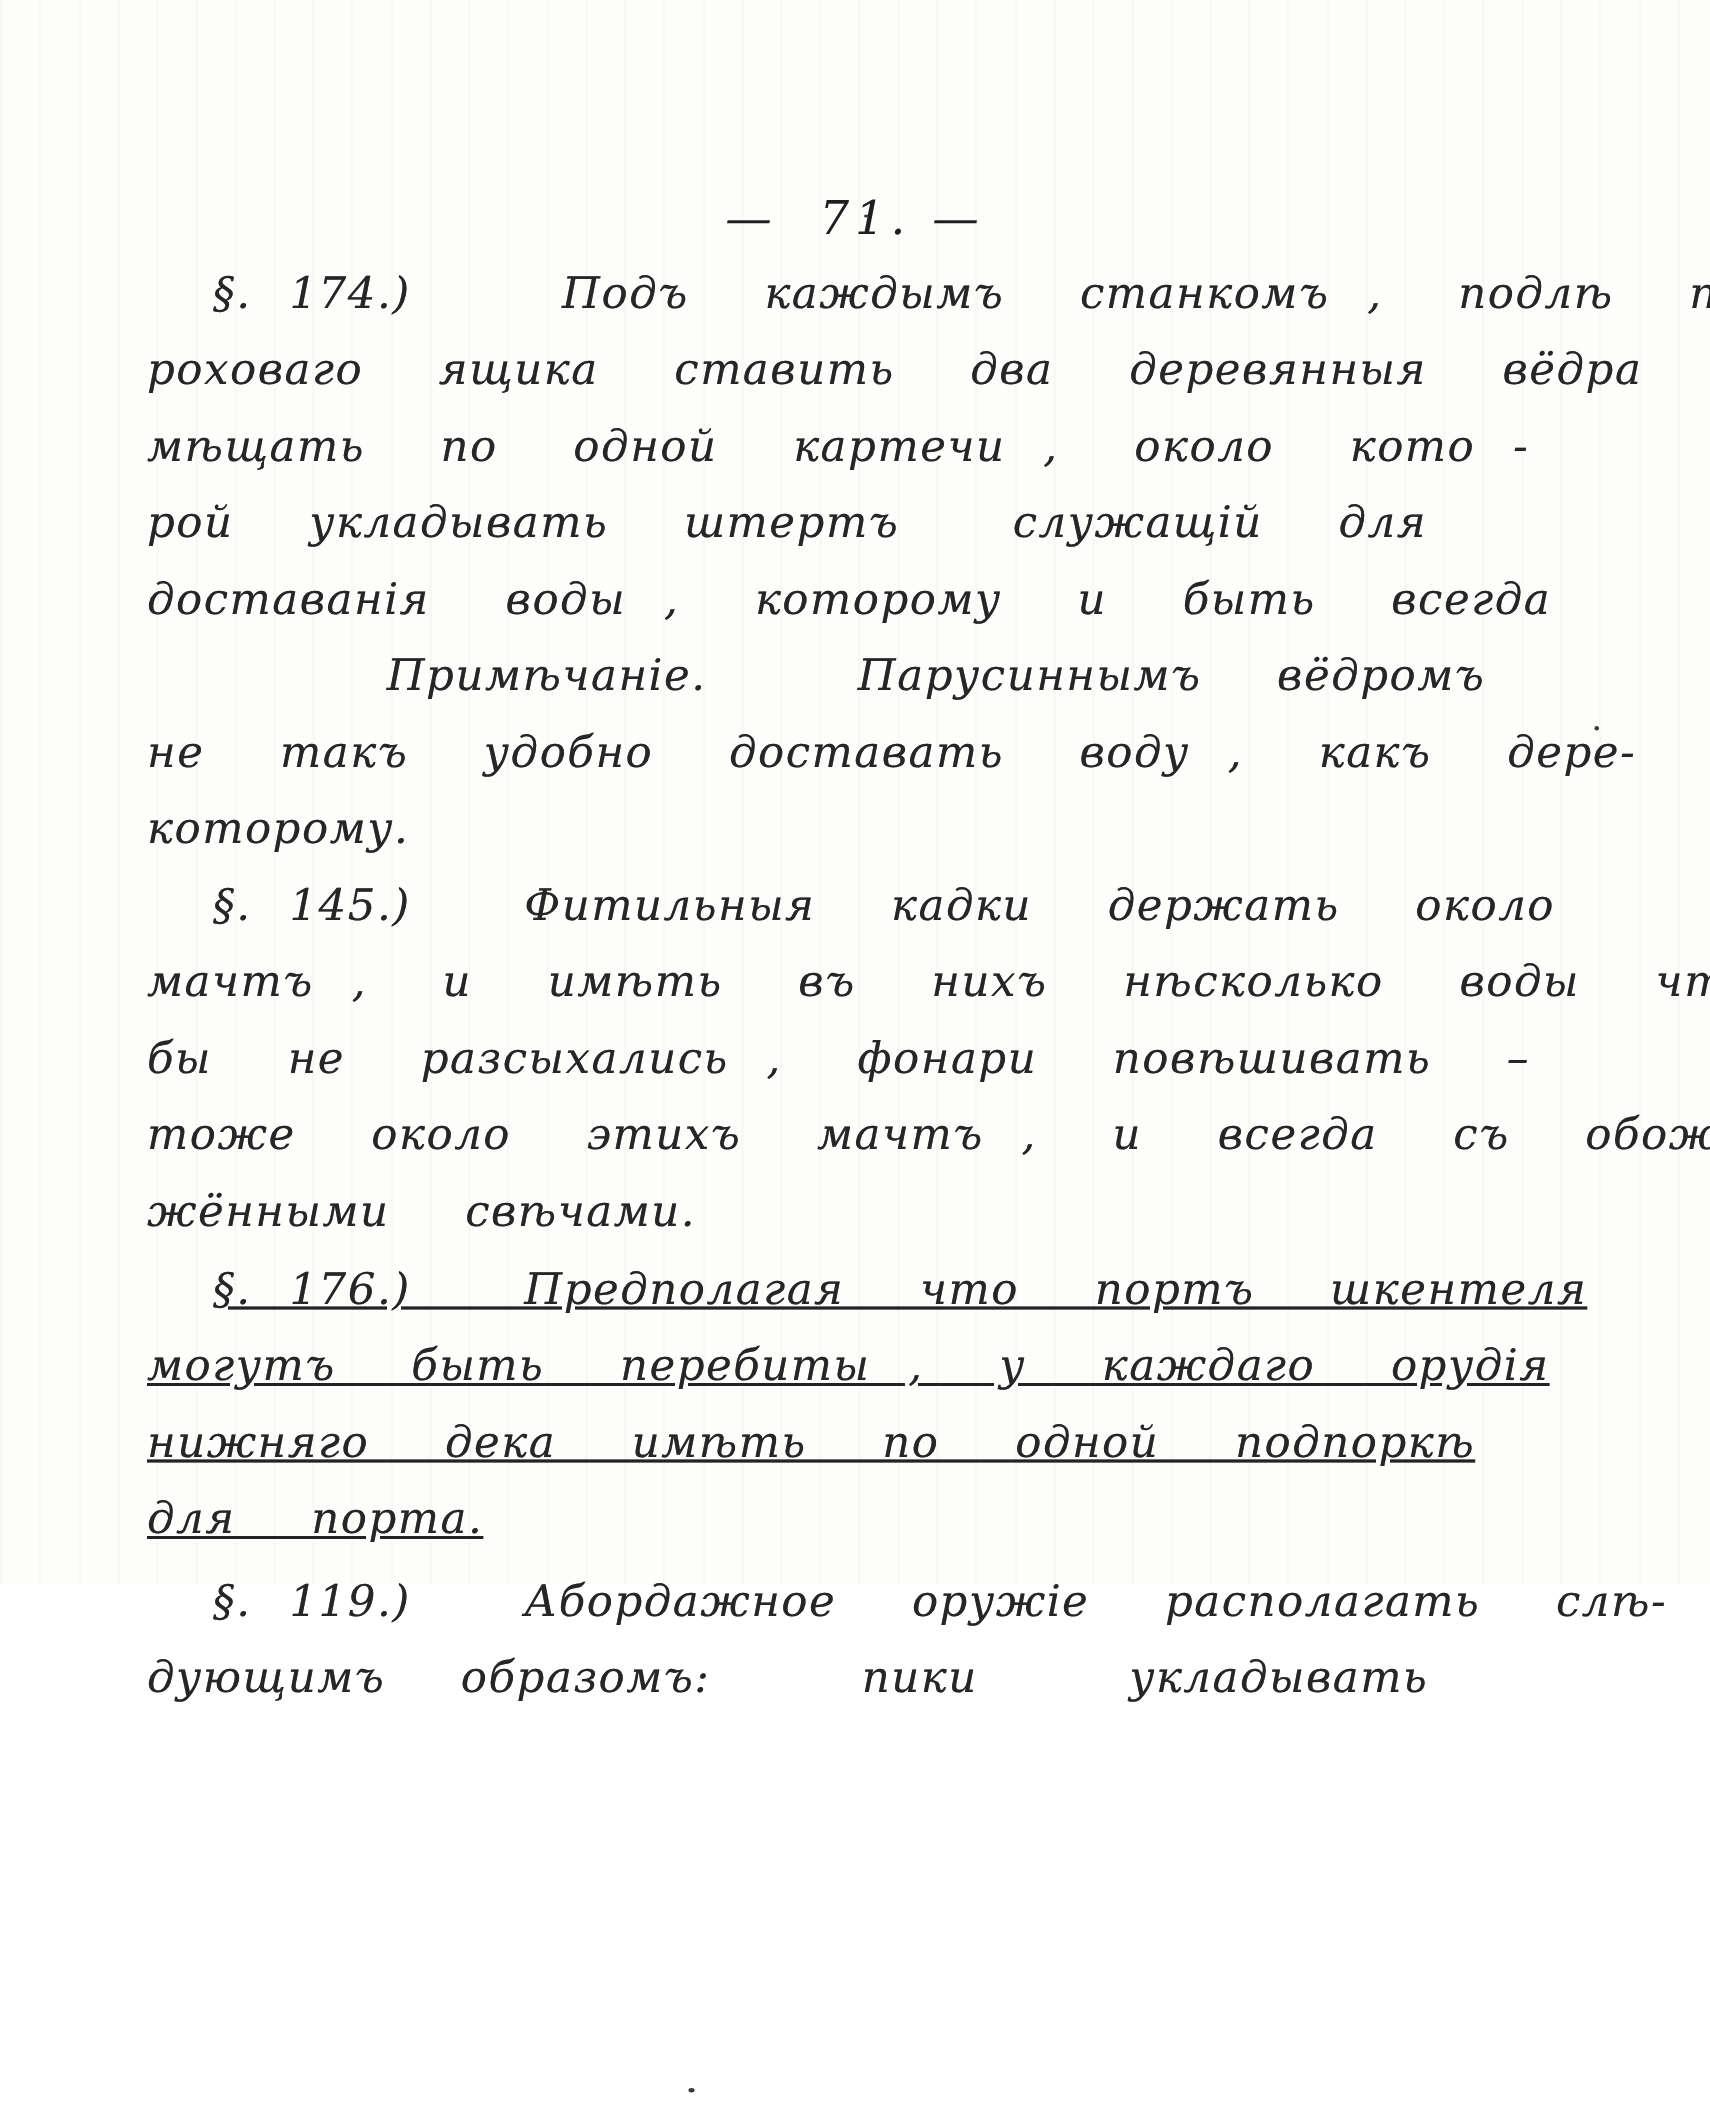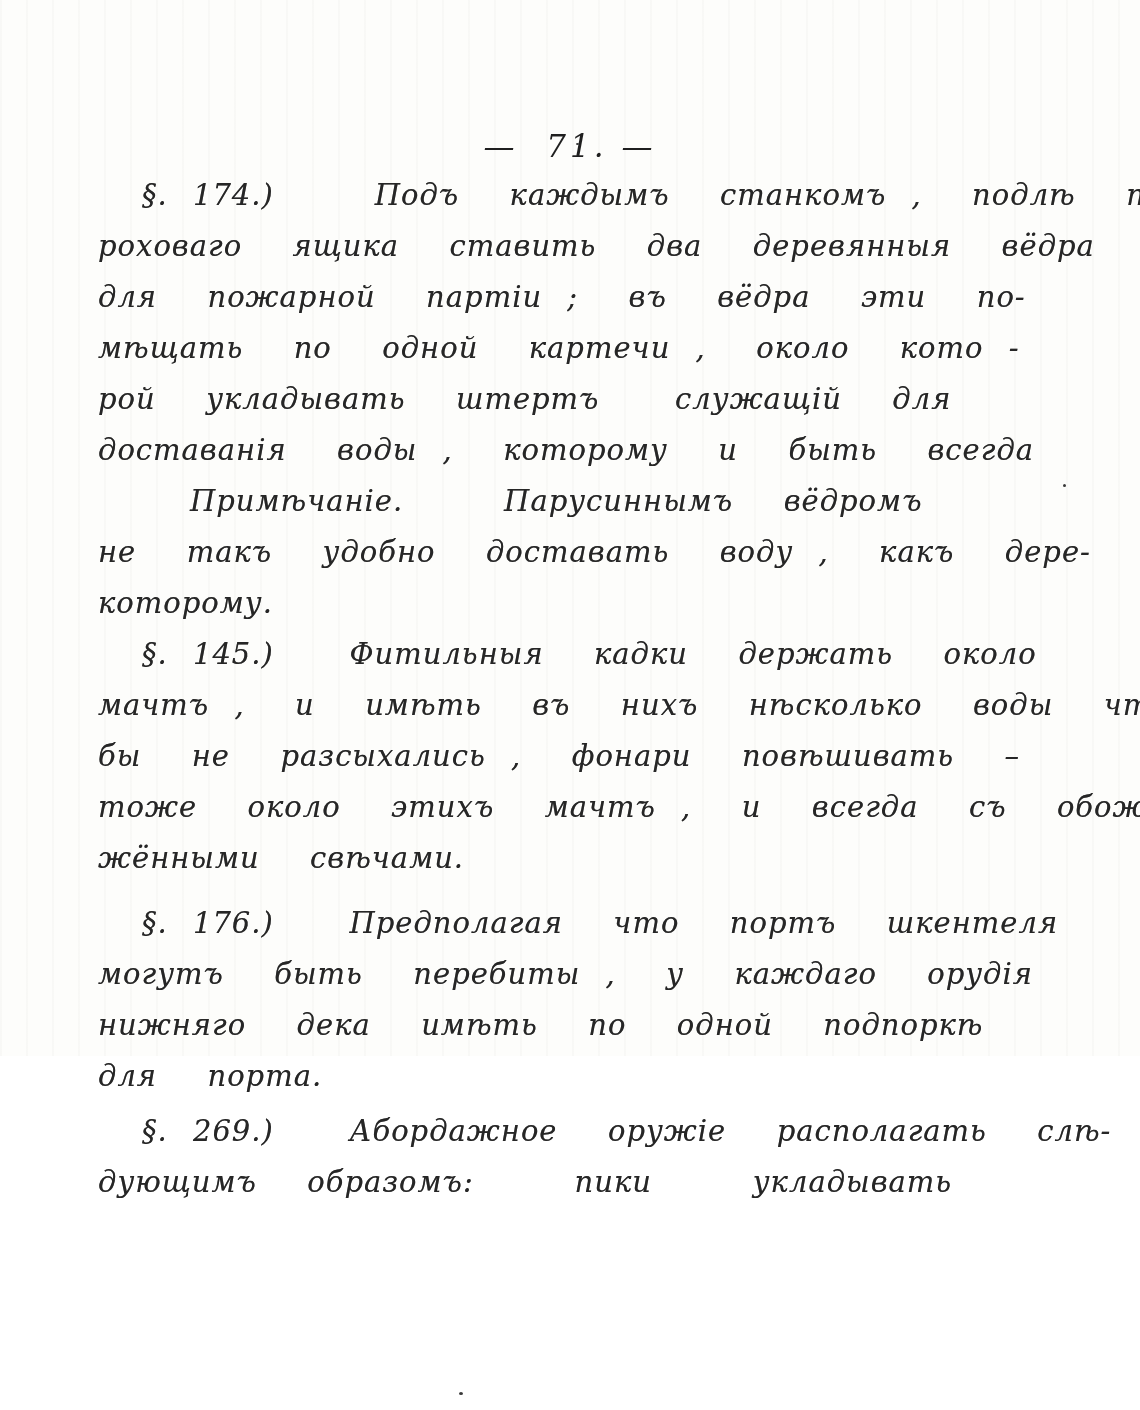--- a/index.html
+++ b/index.html
@@ -49,22 +49,22 @@
     line-height: 51px;
     font-size: 29px;
     letter-spacing: 1px;
     word-spacing: 15px;
     white-space: pre;
     color: #262626;
     
     text-shadow: 0 0 0.4px rgba(40,40,40,0.55);
   }
   .indent-section { padding-left: 44px; }
-  .indent-note    { padding-left: 92px; }
-  .para-176 { margin-top: 14px; }
+  .indent-note    { padding-left: 92px; text-align: center; }
+  .para-176 { margin-top: 1px; text-decoration: underline; }
   .para-177 { margin-top: 4px; }
   .ink-speck {
     position: absolute;
     background: #3a3a3a;
     border-radius: 50%;
   }
   .speck-a { left: 1063px; top: 484px; width: 3px; height: 3px; }
   .speck-b { left: 459px;  top: 1392px; width: 4px; height: 3px; }
   .speck-c { left: 576px;  top: 143px; width: 3px; height: 2px; }
 </style>
@@ -73,21 +73,20 @@
 
 <div class="page">
 
   <div class="page-number">—  71. —</div>
 
   <div class="text-block">
 
     <div class="para">
       <div class="line indent-section">§. 174.)    Подъ  каждымъ  станкомъ ,  подлѣ  по-</div>
       <div class="line">роховаго  ящика  ставить  два  деревянныя  вёдра</div>
-      <div class="line">для  пожарной  партіи ;  въ  вёдра  эти  по-</div>
       <div class="line">мѣщать  по  одной  картечи ,  около  кото -</div>
       <div class="line">рой  укладывать  штертъ   служащій  для</div>
       <div class="line">доставанія  воды ,  которому  и  быть  всегда</div>
     </div>
 
     <div class="para">
       <div class="line indent-note">Примѣчаніе.    Парусиннымъ  вёдромъ</div>
       <div class="line">не  такъ  удобно  доставать  воду ,  какъ  дере-</div>
       <div class="line">которому.</div>
     </div>
@@ -101,21 +100,21 @@
     </div>
 
     <div class="para para-176">
       <div class="line indent-section">§. 176.)   Предполагая  что  портъ  шкентеля</div>
       <div class="line">могутъ  быть  перебиты ,  у  каждаго  орудія</div>
       <div class="line">нижняго  дека  имѣть  по  одной  подпоркѣ</div>
       <div class="line">для  порта.</div>
     </div>
 
     <div class="para para-177">
-      <div class="line indent-section">§. 269.)   Абордажное  оружіе  располагать  слѣ-</div>
+      <div class="line indent-section">§. 119.)   Абордажное  оружіе  располагать  слѣ-</div>
       <div class="line">дующимъ  образомъ:    пики    укладывать</div>
     </div>
 
   </div>
 
   <div class="ink-speck speck-a"></div>
   <div class="ink-speck speck-b"></div>
   <div class="ink-speck speck-c"></div>
 
 </div>

